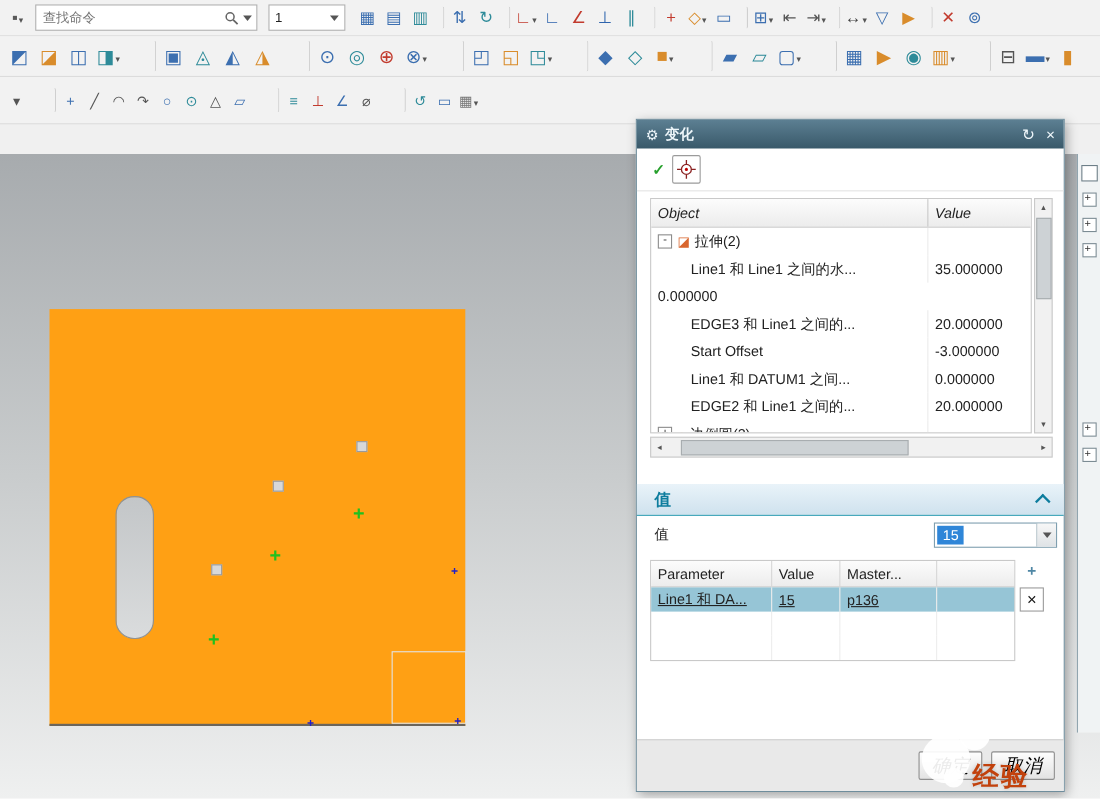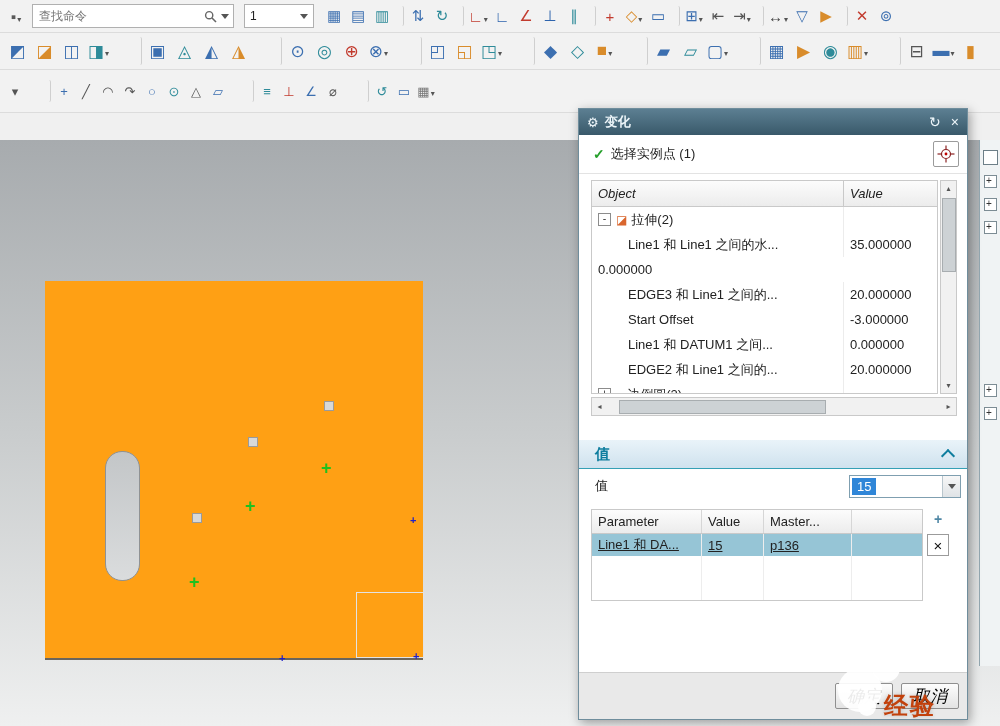--- a/index.html
+++ b/index.html
@@ -504,21 +504,20 @@
   <div class="dialog">
     <div class="dlg-title">
       <span class="dlg-gear">⚙</span>
       <span class="dlg-title-text">变化</span>
       <span class="dlg-reset">↻</span>
       <span class="dlg-close">×</span>
     </div>
 
     <div class="sel-row">
       <span class="check">✓</span>
-      <span class="sel-label">选择实例点 (1)</span>
       <button class="pt-btn">
         <svg width="18" height="18" viewBox="0 0 18 18">
           <circle cx="9" cy="9" r="4.5" fill="none" stroke="#8a2222" stroke-width="1.2"></circle>
           <line x1="9" y1="0.5" x2="9" y2="4" stroke="#8a2222" stroke-width="1.2"></line>
           <line x1="9" y1="14" x2="9" y2="17.5" stroke="#8a2222" stroke-width="1.2"></line>
           <line x1="0.5" y1="9" x2="4" y2="9" stroke="#8a2222" stroke-width="1.2"></line>
           <line x1="14" y1="9" x2="17.5" y2="9" stroke="#8a2222" stroke-width="1.2"></line>
           <circle cx="9" cy="9" r="1.4" fill="#c00000"></circle>
         </svg>
       </button>

